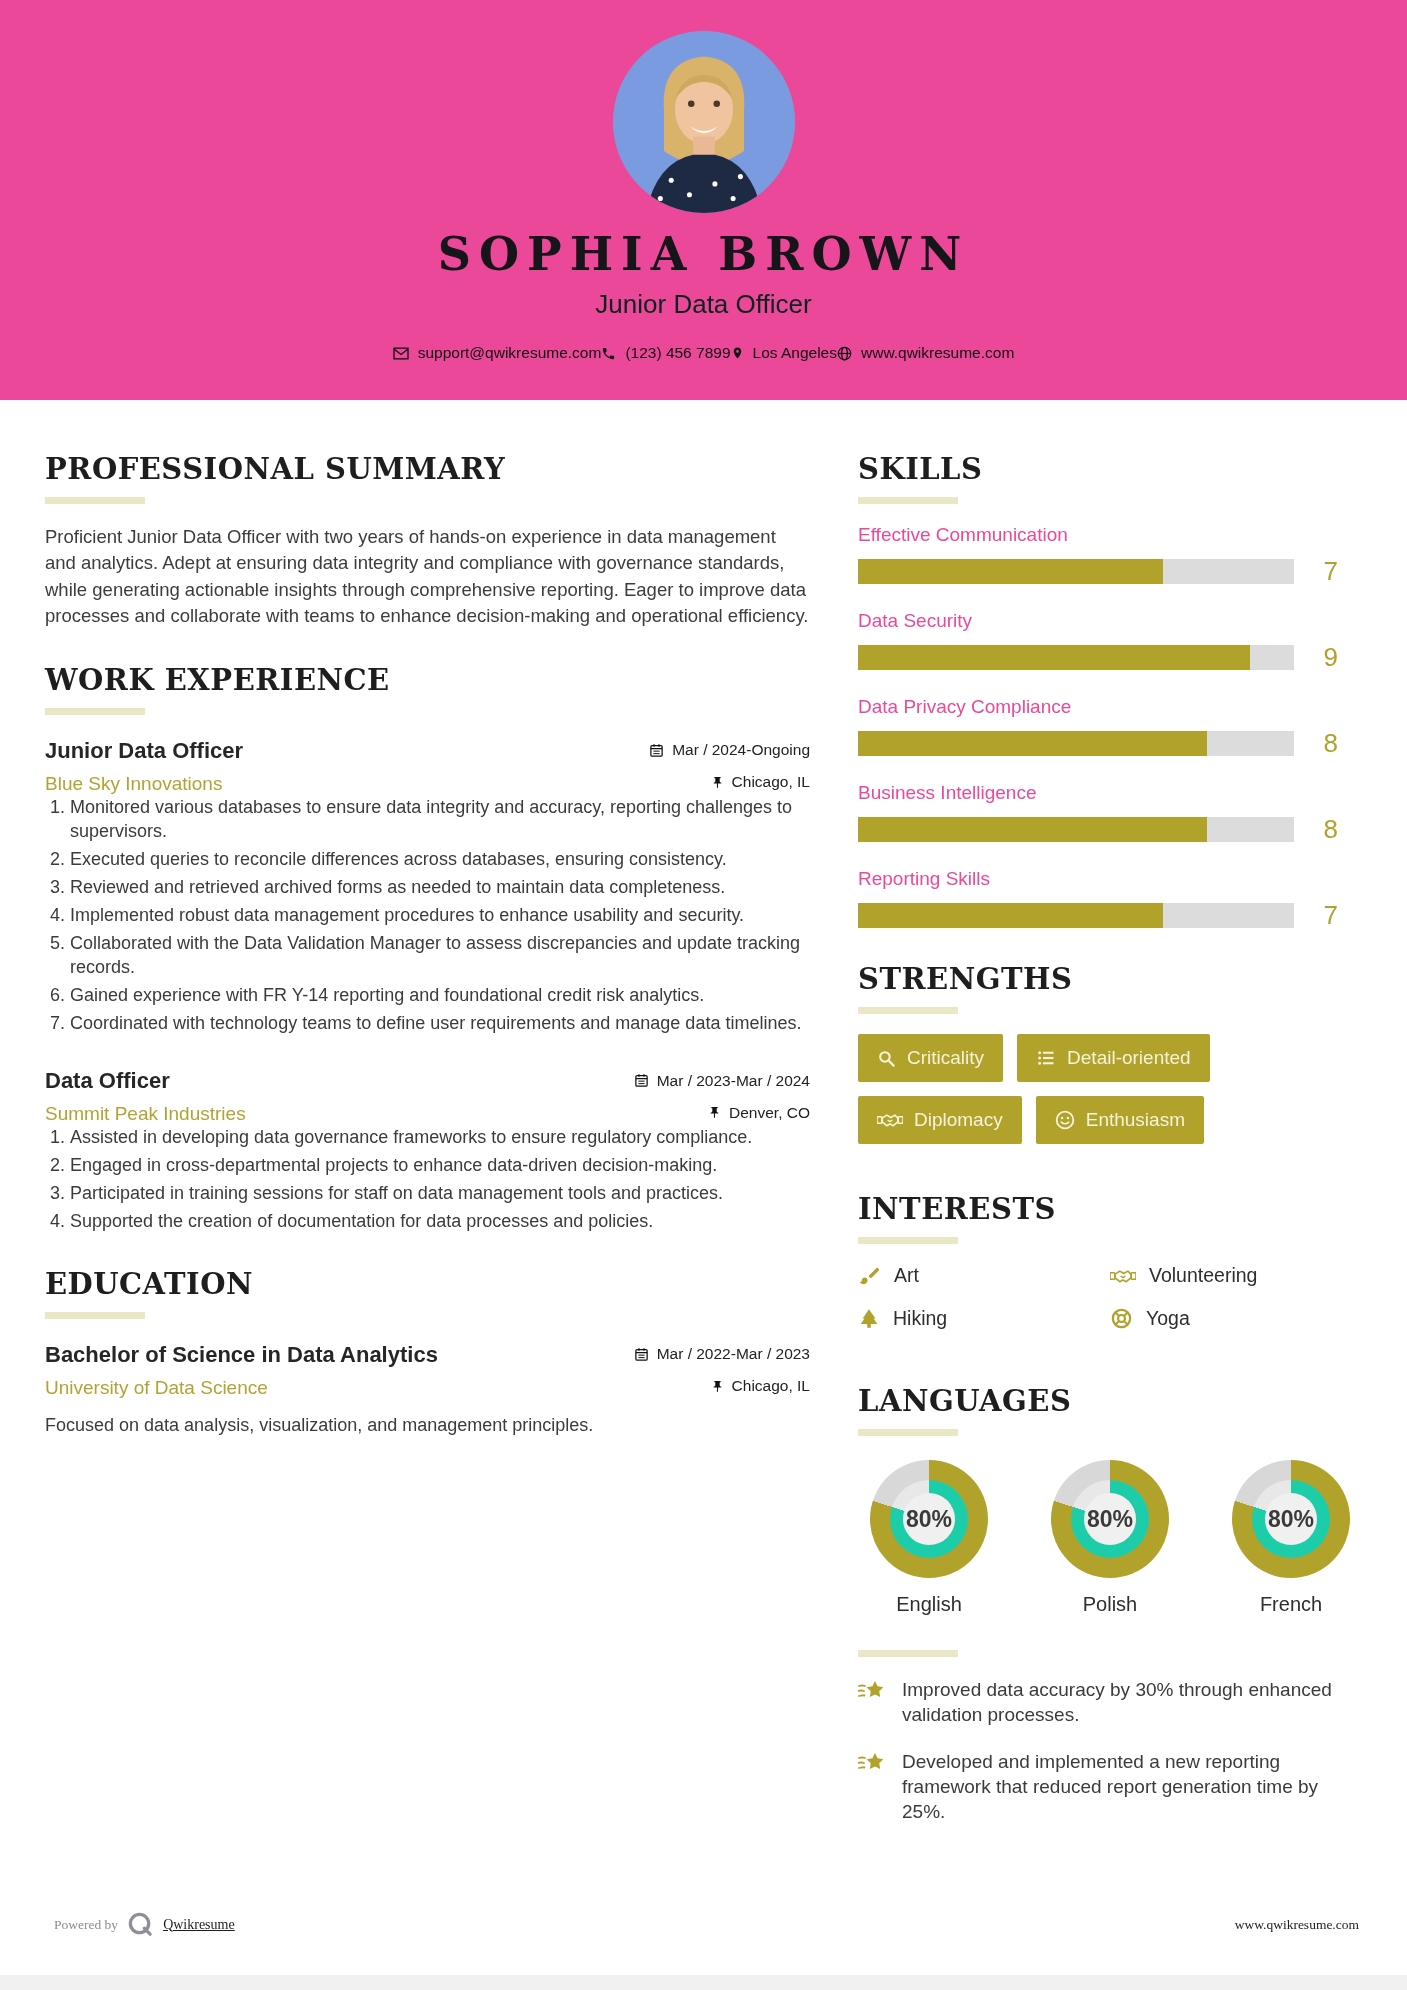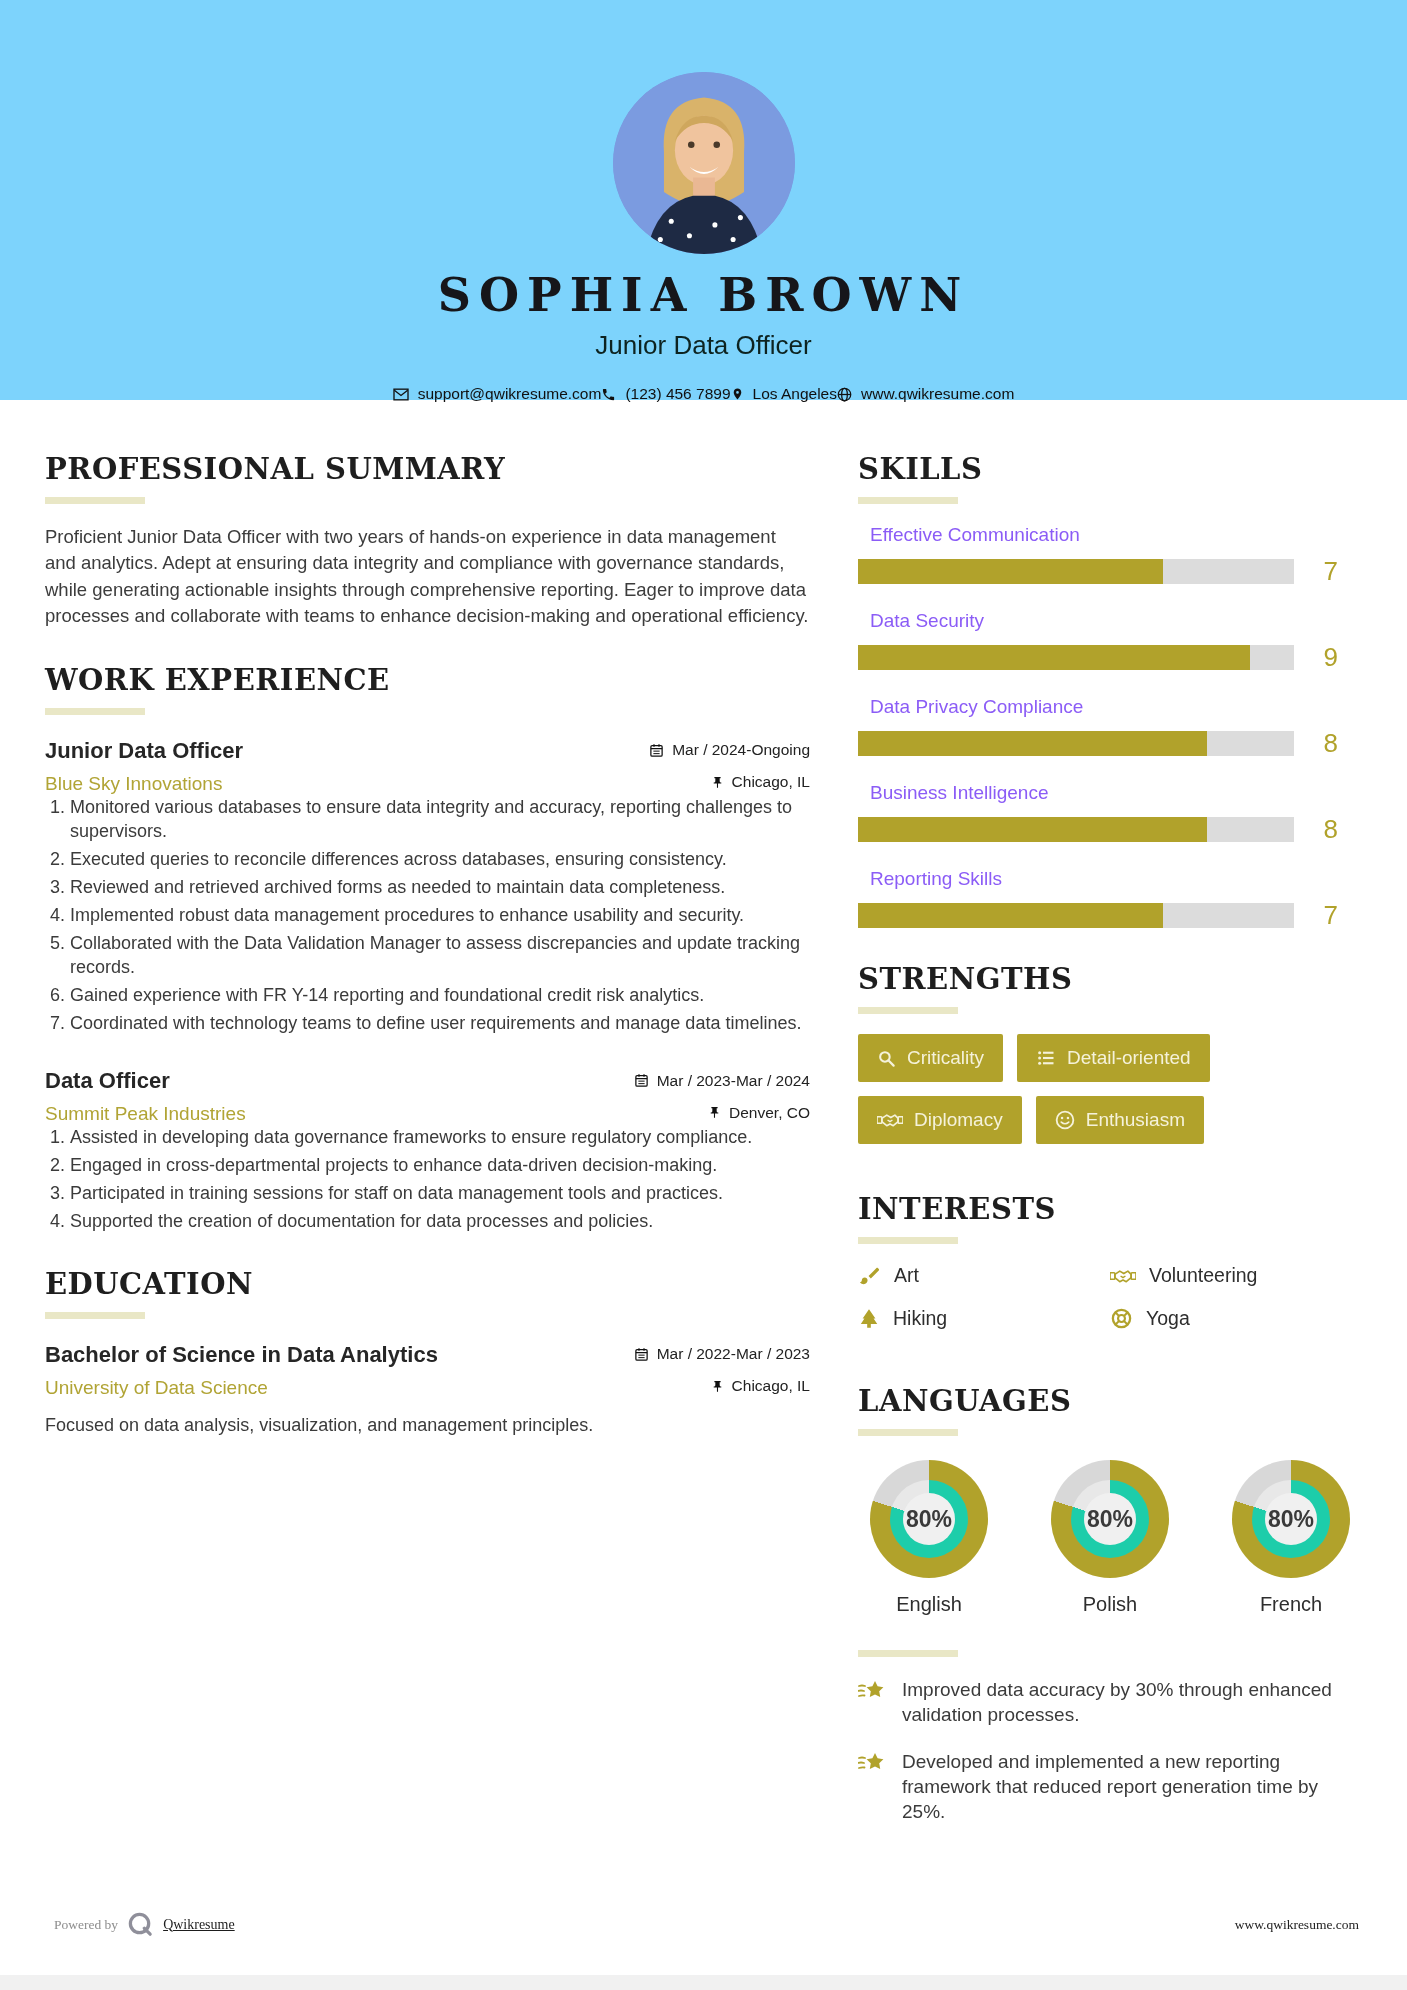--- a/index.html
+++ b/index.html
@@ -6,22 +6,22 @@
   html,body { background:#ffffff; }
   body {
     width:1407px; height:1990px; position:relative;
     font-family:"Liberation Sans", sans-serif;
     color:#3d3d3d; overflow:hidden;
   }
   .page { position:relative; width:1407px; height:1990px; background:#fff; }
 
   
   .header {
-    height:400px; background:#7dd3fc; text-align:center;
-    padding-top:72px;
+    height:400px; background:#ec4899; text-align:center;
+    padding-top:31px;
   }
   .avatar {
     width:182px; height:182px; border-radius:50%; overflow:hidden;
     margin:0 auto; display:block; background:#7b9be0;
   }
   .name {
     margin-top:14px; font-family:"DejaVu Serif","Liberation Serif",serif;
     font-weight:700; font-size:46px; letter-spacing:8px; color:#16161a;
   }
   .job-subtitle {
@@ -61,21 +61,21 @@
   }
   .job-sub-row { display:flex; justify-content:space-between; align-items:baseline; }
   ol.bullets { padding-left:25px; }
   ol.bullets li {
     font-size:18px; line-height:1.34; color:#3b3b3b; margin-bottom:4px;
   }
   .edu-desc { font-size:18px; color:#3b3b3b; margin-top:14px; line-height:1.4; }
 
   
   .skill-item { margin-bottom:26px; }
-  .skill-label { font-size:19px; color:#8b5cf6;margin-left:12px; }
+  .skill-label { font-size:19px; color:#ec4899; }
   .skill-bar-row { display:flex; align-items:center; margin-top:12px; gap:14px; }
   .skill-track { flex:0 0 436px; height:25px; background:#dcdcdc; position:relative; }
   .skill-fill { height:100%; background:#b1a22b; }
   .skill-value {
     font-size:26px; color:#b1a22b; width:30px; text-align:right; line-height:1;
   }
 
   
   .interest-grid { display:flex; flex-wrap:wrap; }
   .interest-item {

